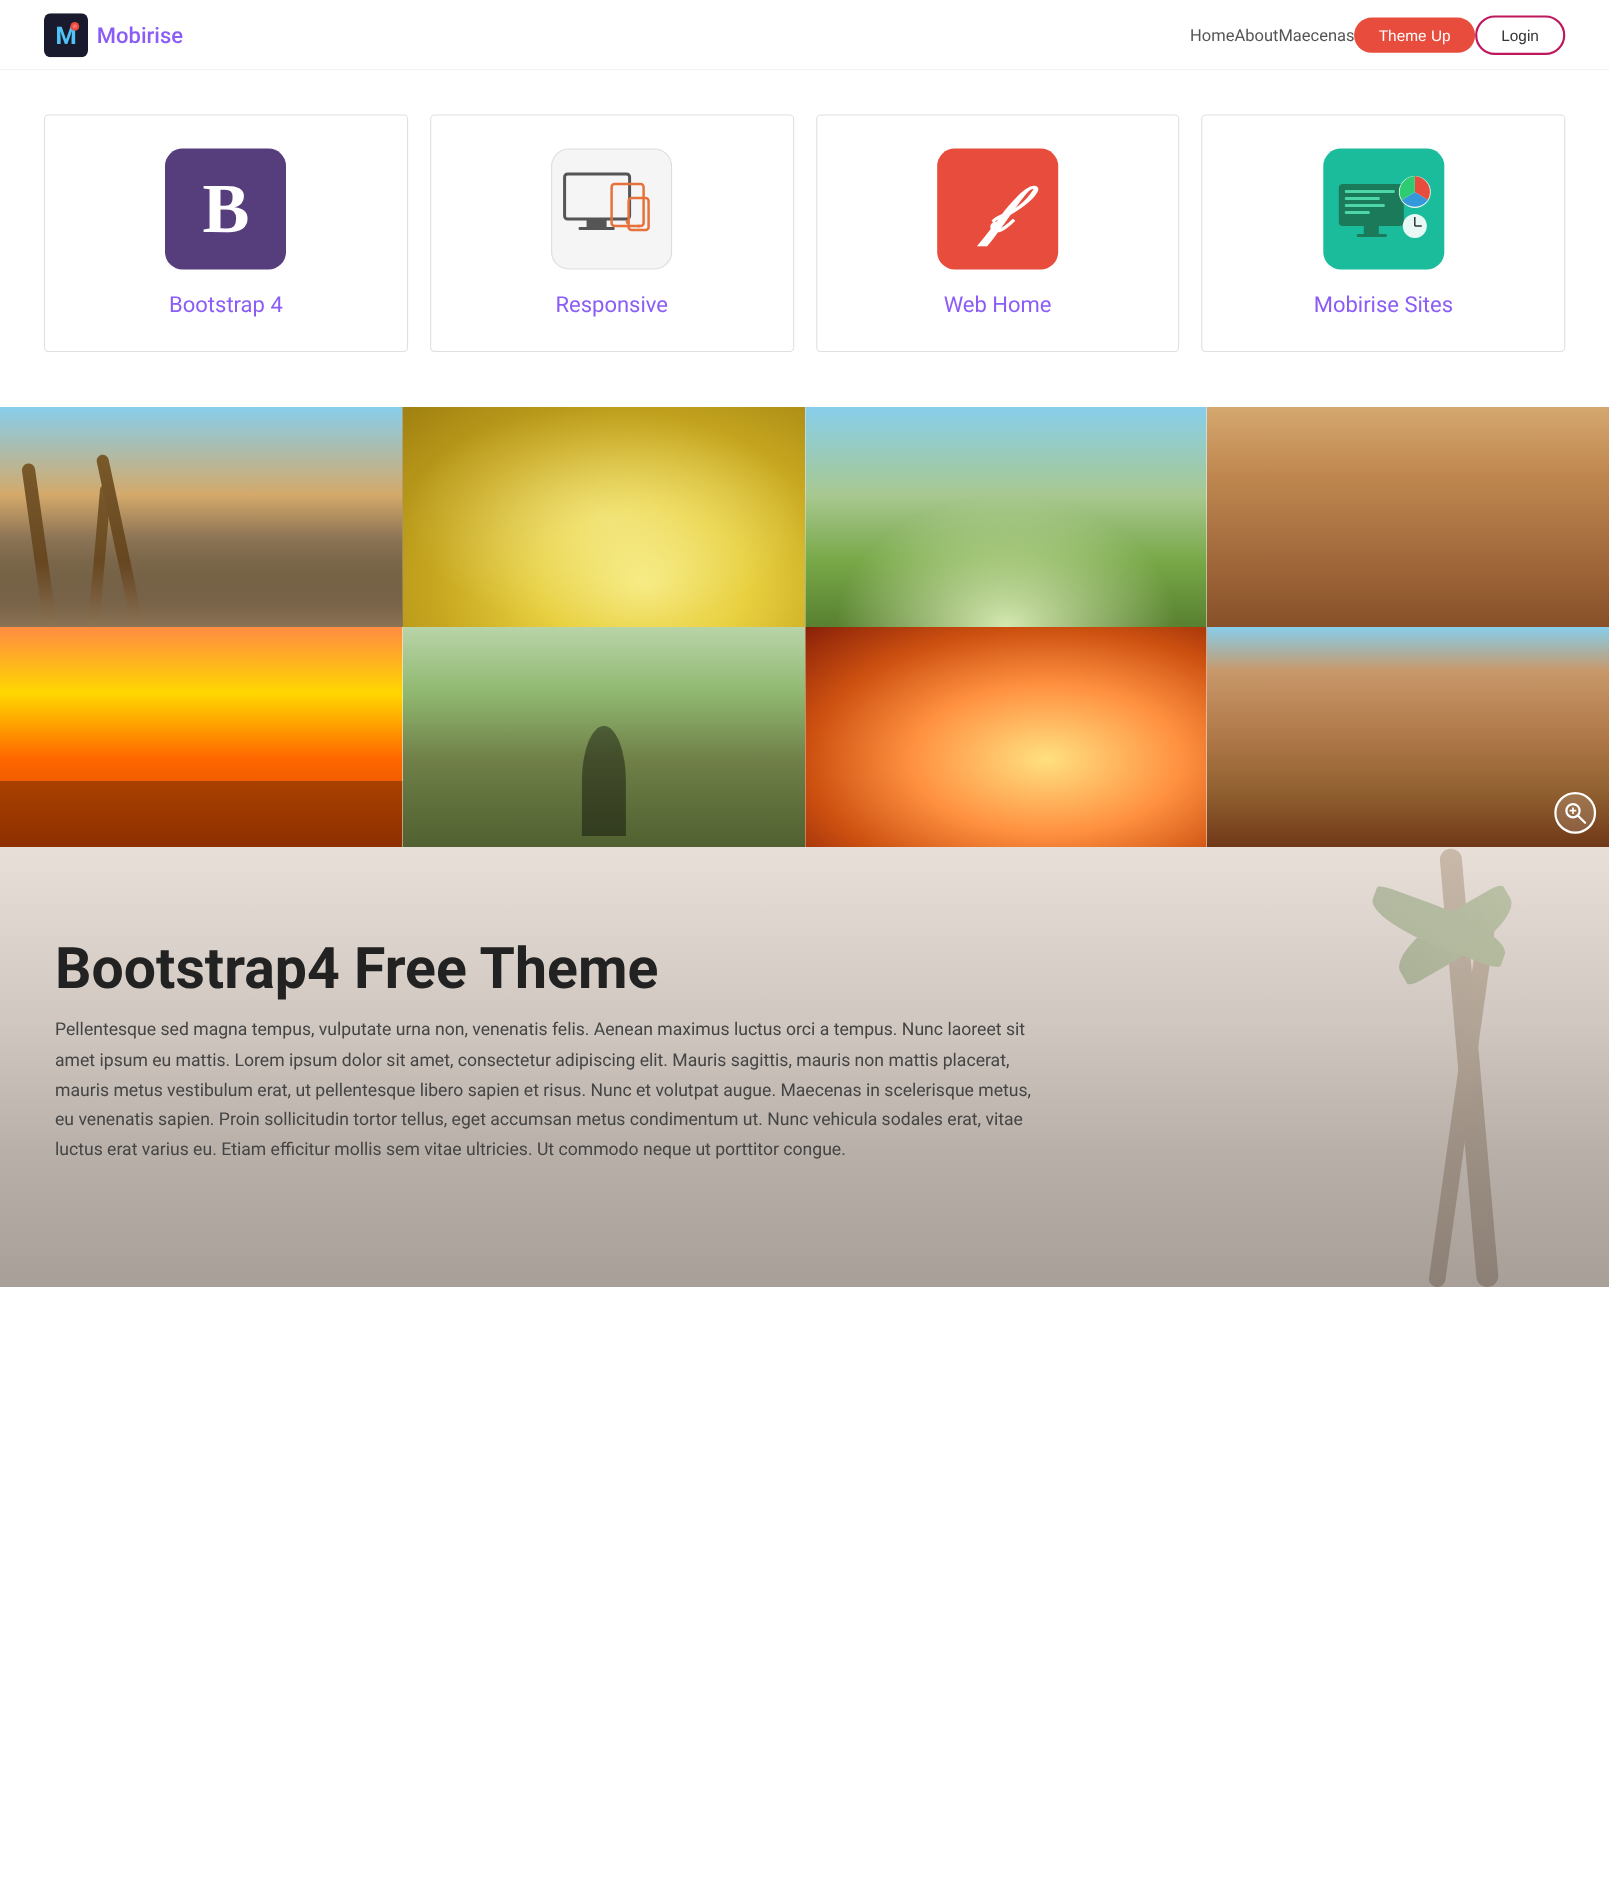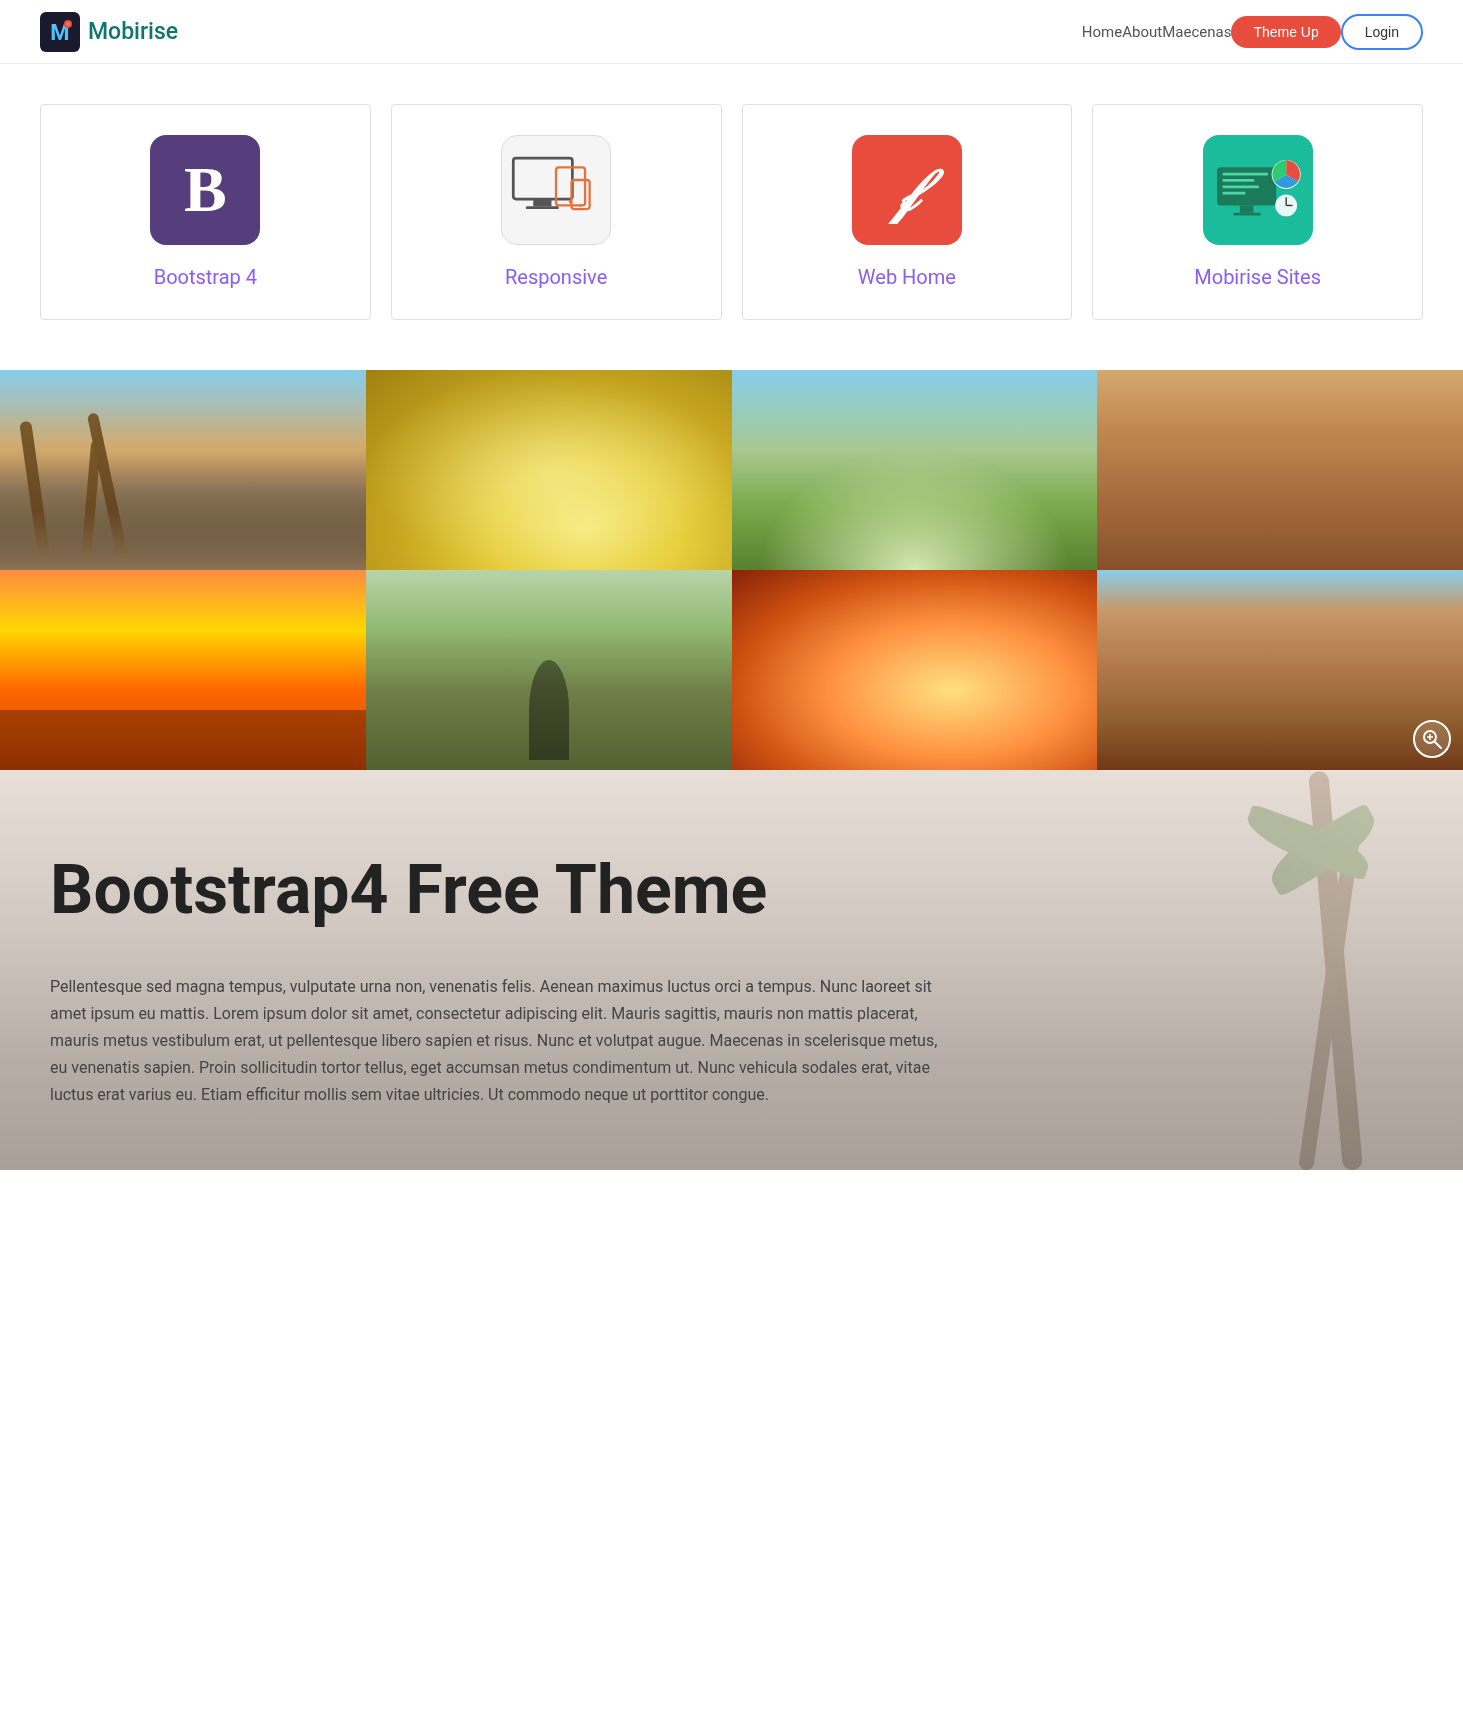--- a/index.html
+++ b/index.html
@@ -18,23 +18,23 @@
       display: flex;
       align-items: center;
       gap: 8px;
       flex: 1;
     }
     .nav-logo {
       width: 40px;
       height: 40px;
     }
     .nav-brand-name {
-      font-size: 23px;
+      font-size: 20px;
       font-weight: 500;
-      color: #0f766e;
+      color: #8b5cf6;
     }
     .nav-links {
       display: flex;
       align-items: center;
     }
     .nav-link {
       font-size: 15px;
       color: #555;
       text-decoration: none;
       cursor: pointer;
@@ -47,21 +47,21 @@
       font-weight: 500;
     }
     .btn-signup {
       background: #e74c3c;
       color: #fff;
       border: none;
     }
     .btn-login {
       background: transparent;
       color: #333;
-      border: 2px solid #3b82f6;
+      border: 2px solid #be185d;
     }
 
     
     .features-section {
       padding: 40px 40px 20px;
       background: #fff;
     }
     .features-grid {
       display: grid;
       grid-template-columns: repeat(4, 1fr);
@@ -150,24 +150,24 @@
     }
 
     
     .content-section {
       position: relative;
       padding: 80px 50px 60px;
       background: linear-gradient(to bottom, #e8e0d8 0%, #d0c8c0 40%, #b8b0a8 70%, #a8a098 100%);
       min-height: 400px;
     }
     .content-title {
-      font-size: 68px;
+      font-size: 52px;
       font-weight: 700;
       color: #222;
-      margin-bottom: 41px;
+      margin-bottom: 10px;
       line-height: 1.2;
     }
     .content-text {
       font-size: 16px;
       line-height: 1.7;
       color: #444;
       max-width: 900px;
     }
   </style>
 </head>

